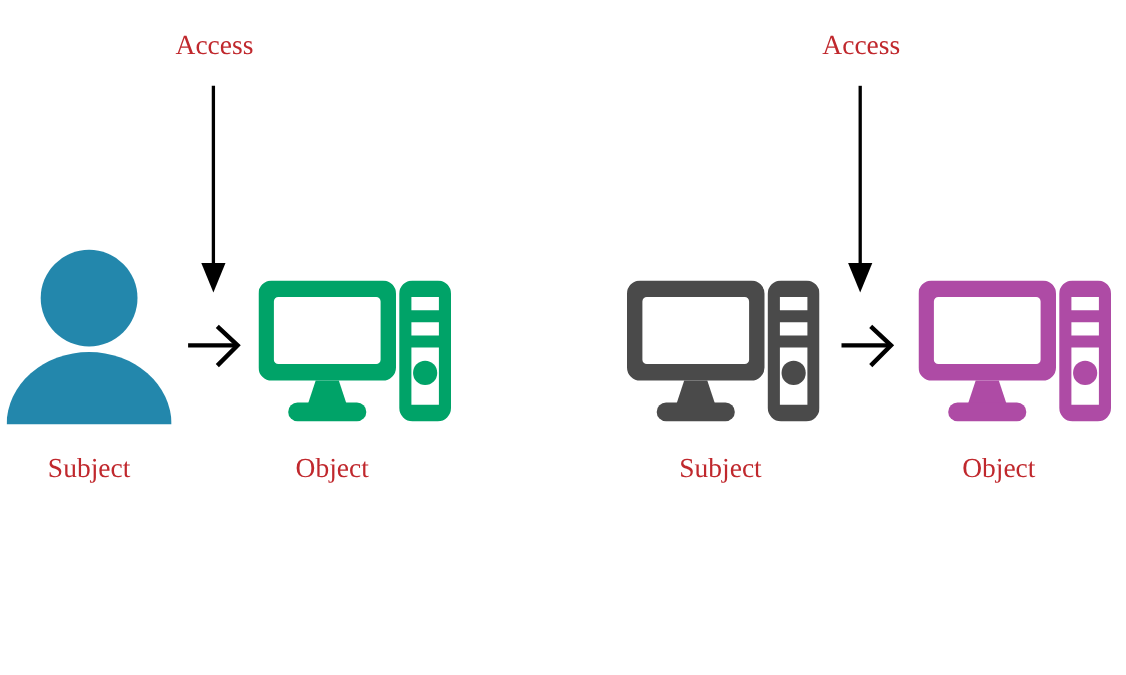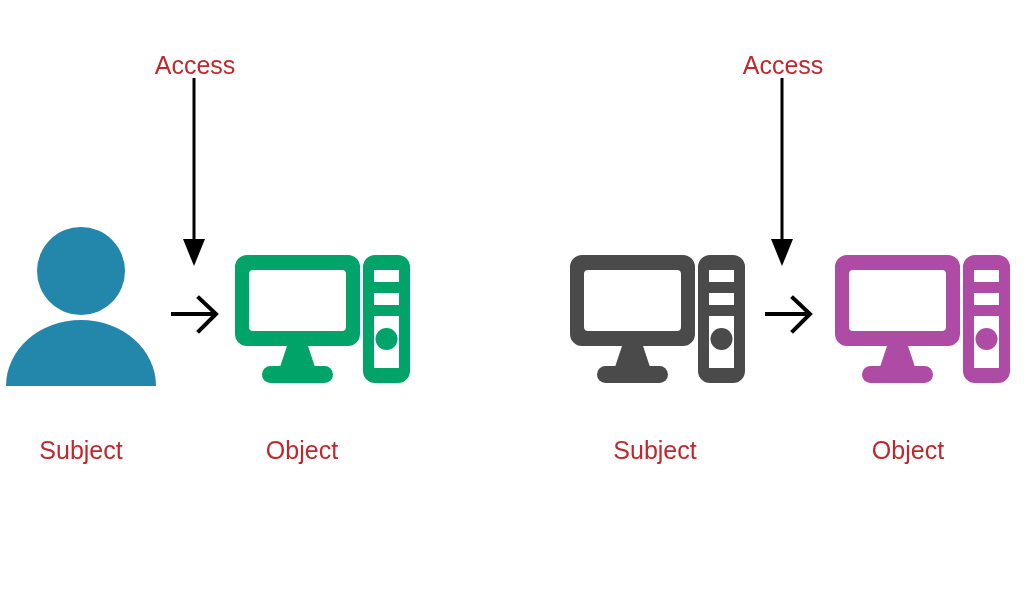--- a/index.html
+++ b/index.html
@@ -14,27 +14,26 @@
     overflow: hidden;
   }
   #canvas {
     position: relative;
     width: 1024px;
     height: 614px;
     background: #ffffff;
   }
   .label {
     position: absolute;
-    font-family: Liberation Sans, sans-serif;
+    font-family: Liberation Serif, serif;
     font-size: 25px;
     line-height: 1;
     color: #c0282d;
     white-space: nowrap;
     user-select: none;
-    margin-top: 24px;
   }
   .label.center {
     transform: translateX(-50%);
     text-align: center;
   }
   .icon-wrap {
     position: absolute;
   }
   .icon-wrap svg {
     display: block;

